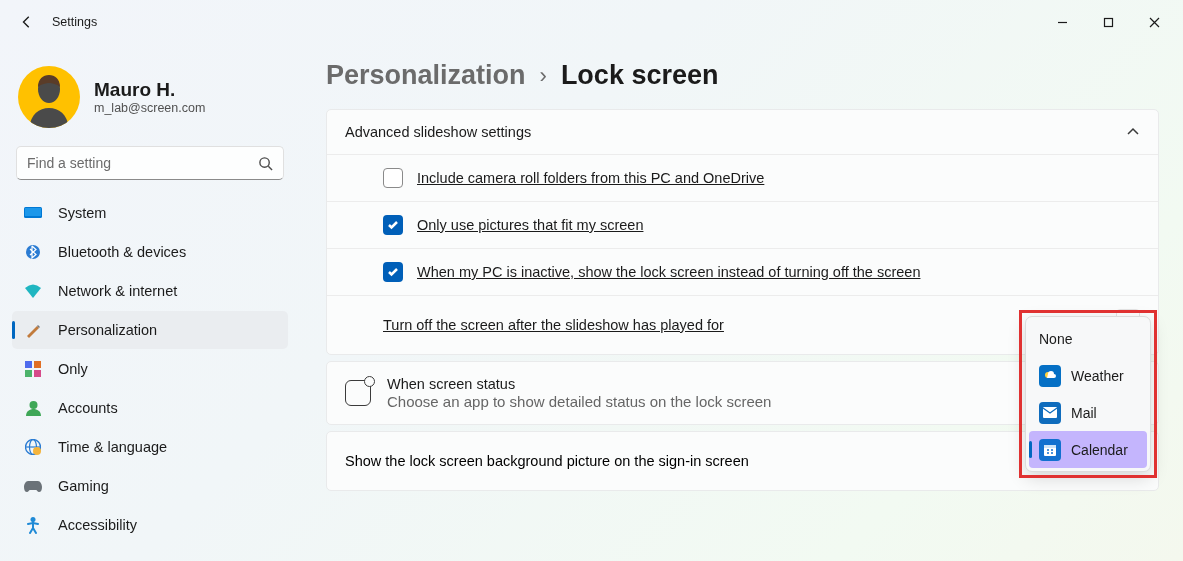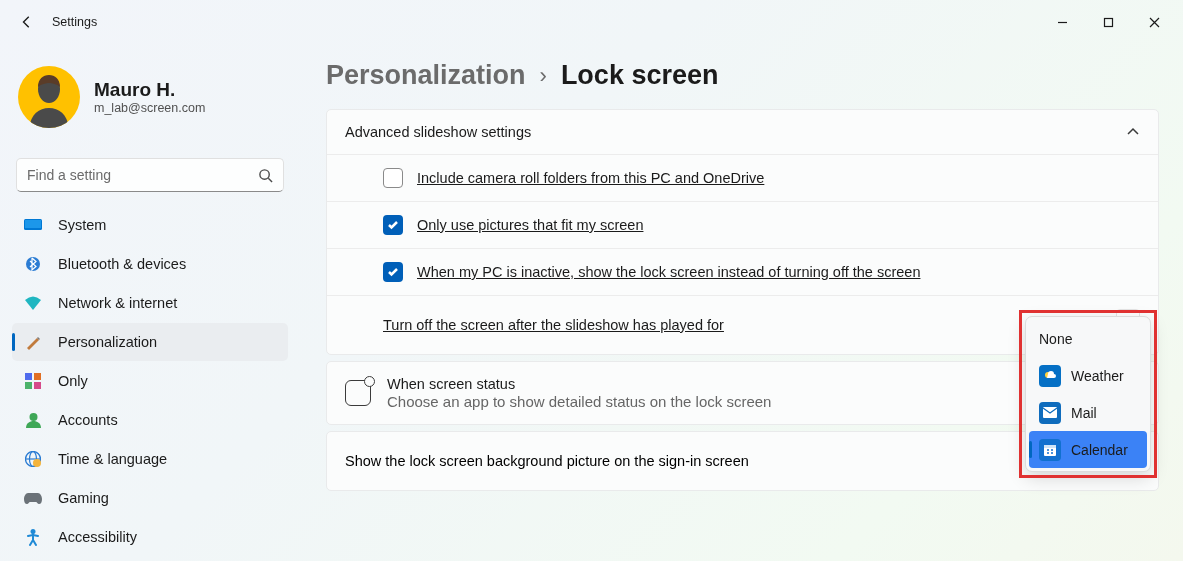--- a/index.html
+++ b/index.html
@@ -17,21 +17,21 @@
   .frame { display:flex; height: calc(100% - 44px); }
 
   
   .sidebar { width: 300px; padding: 16px 12px 0 12px; flex-shrink:0; }
   .user-row { display:flex; align-items:center; padding: 6px 6px 18px 6px; }
   .avatar { width: 62px; height: 62px; border-radius: 50%; background:#ffc100; display:flex; align-items:flex-end; justify-content:center; overflow:hidden; margin-right:14px; }
   .avatar svg { width: 52px; height: 58px; }
   .user-name { font-size: 19px; font-weight: 600; color:#1b1b1b; }
   .user-email { font-size: 12.5px; color:#515151; }
 
-  .search-box { margin: 12px 4px 14px 4px; height: 34px; border:1px solid #e0e0e0; border-bottom:1.5px solid #8a8a8a; border-radius:5px; background:#fdfefe; display:flex; align-items:center; padding:0 10px; }
+  .search-box { margin: 0 4px 14px 4px; height: 34px; border:1px solid #e0e0e0; border-bottom:1.5px solid #8a8a8a; border-radius:5px; background:#fdfefe; display:flex; align-items:center; padding:0 10px; }
   .search-box input { flex:1; border:none; background:transparent; outline:none; font-size:14px; color:#333; }
   .search-box input::placeholder { color:#6b6b6b; }
   .search-box svg { width:15px; height:15px; stroke:#4b4b4b; }
 
   .nav { display:flex; flex-direction:column; gap:1px;justify-content:center; }
   .nav-item { height:38px; display:flex; align-items:center; padding:0 10px 0 12px; border-radius:5px; position:relative; }
   .nav-item span.label { font-size:14.5px; color:#1b1b1b; }
   .nav-item.active { background:#eaedf0; }
   .nav-item.active::before { content:""; position:absolute; left:0; top:10px; bottom:10px; width:3px; border-radius:2px; background:#0067c0; }
   .nav-item .nicon { width:18px; height:18px; margin-right:16px; display:flex; align-items:center; justify-content:center; font-size:15px; }
@@ -69,21 +69,21 @@
   .toggle-wrap { display:flex; align-items:center; gap:12px; }
   .toggle-state { font-size:14px; }
   .toggle { width:42px; height:22px; background:#005fb8; border-radius:11px; position:relative; }
   .toggle::after { content:""; position:absolute; right:3px; top:3px; width:16px; height:16px; background:#fff; border-radius:50%; }
 
   
   .popup-wrap { position:absolute; right:32px; top:272px; width:126px; }
   .highlight { position:absolute; inset:-6px; border:3px solid #e03131; pointer-events:none; }
   .popup { background:#f7f8f9; border:1px solid #dcdcdc; border-radius:7px; padding:3px; box-shadow:0 6px 18px rgba(0,0,0,.15); }
   .popup-item { height:37px; display:flex; align-items:center; padding:0 10px; border-radius:4px; position:relative; }
-  .popup-item.sel { background:#3b82f6; }
+  .popup-item.sel { background:#c4b5fd; }
   .popup-item.sel::before { content:""; position:absolute; left:0; top:10px; bottom:10px; width:3px; border-radius:2px; background:#0067c0; }
   .popup-item .picon { width:22px; height:22px; border-radius:4px; margin-right:10px; display:flex; align-items:center; justify-content:center; flex-shrink:0; }
   .popup-item .plabel { font-size:14px; color:#1b1b1b; }
   .popup-item.first .plabel { margin-left:0; }
 </style>
 </head>
 <body>
 
 <div class="titlebar">
   <div class="back-btn">

